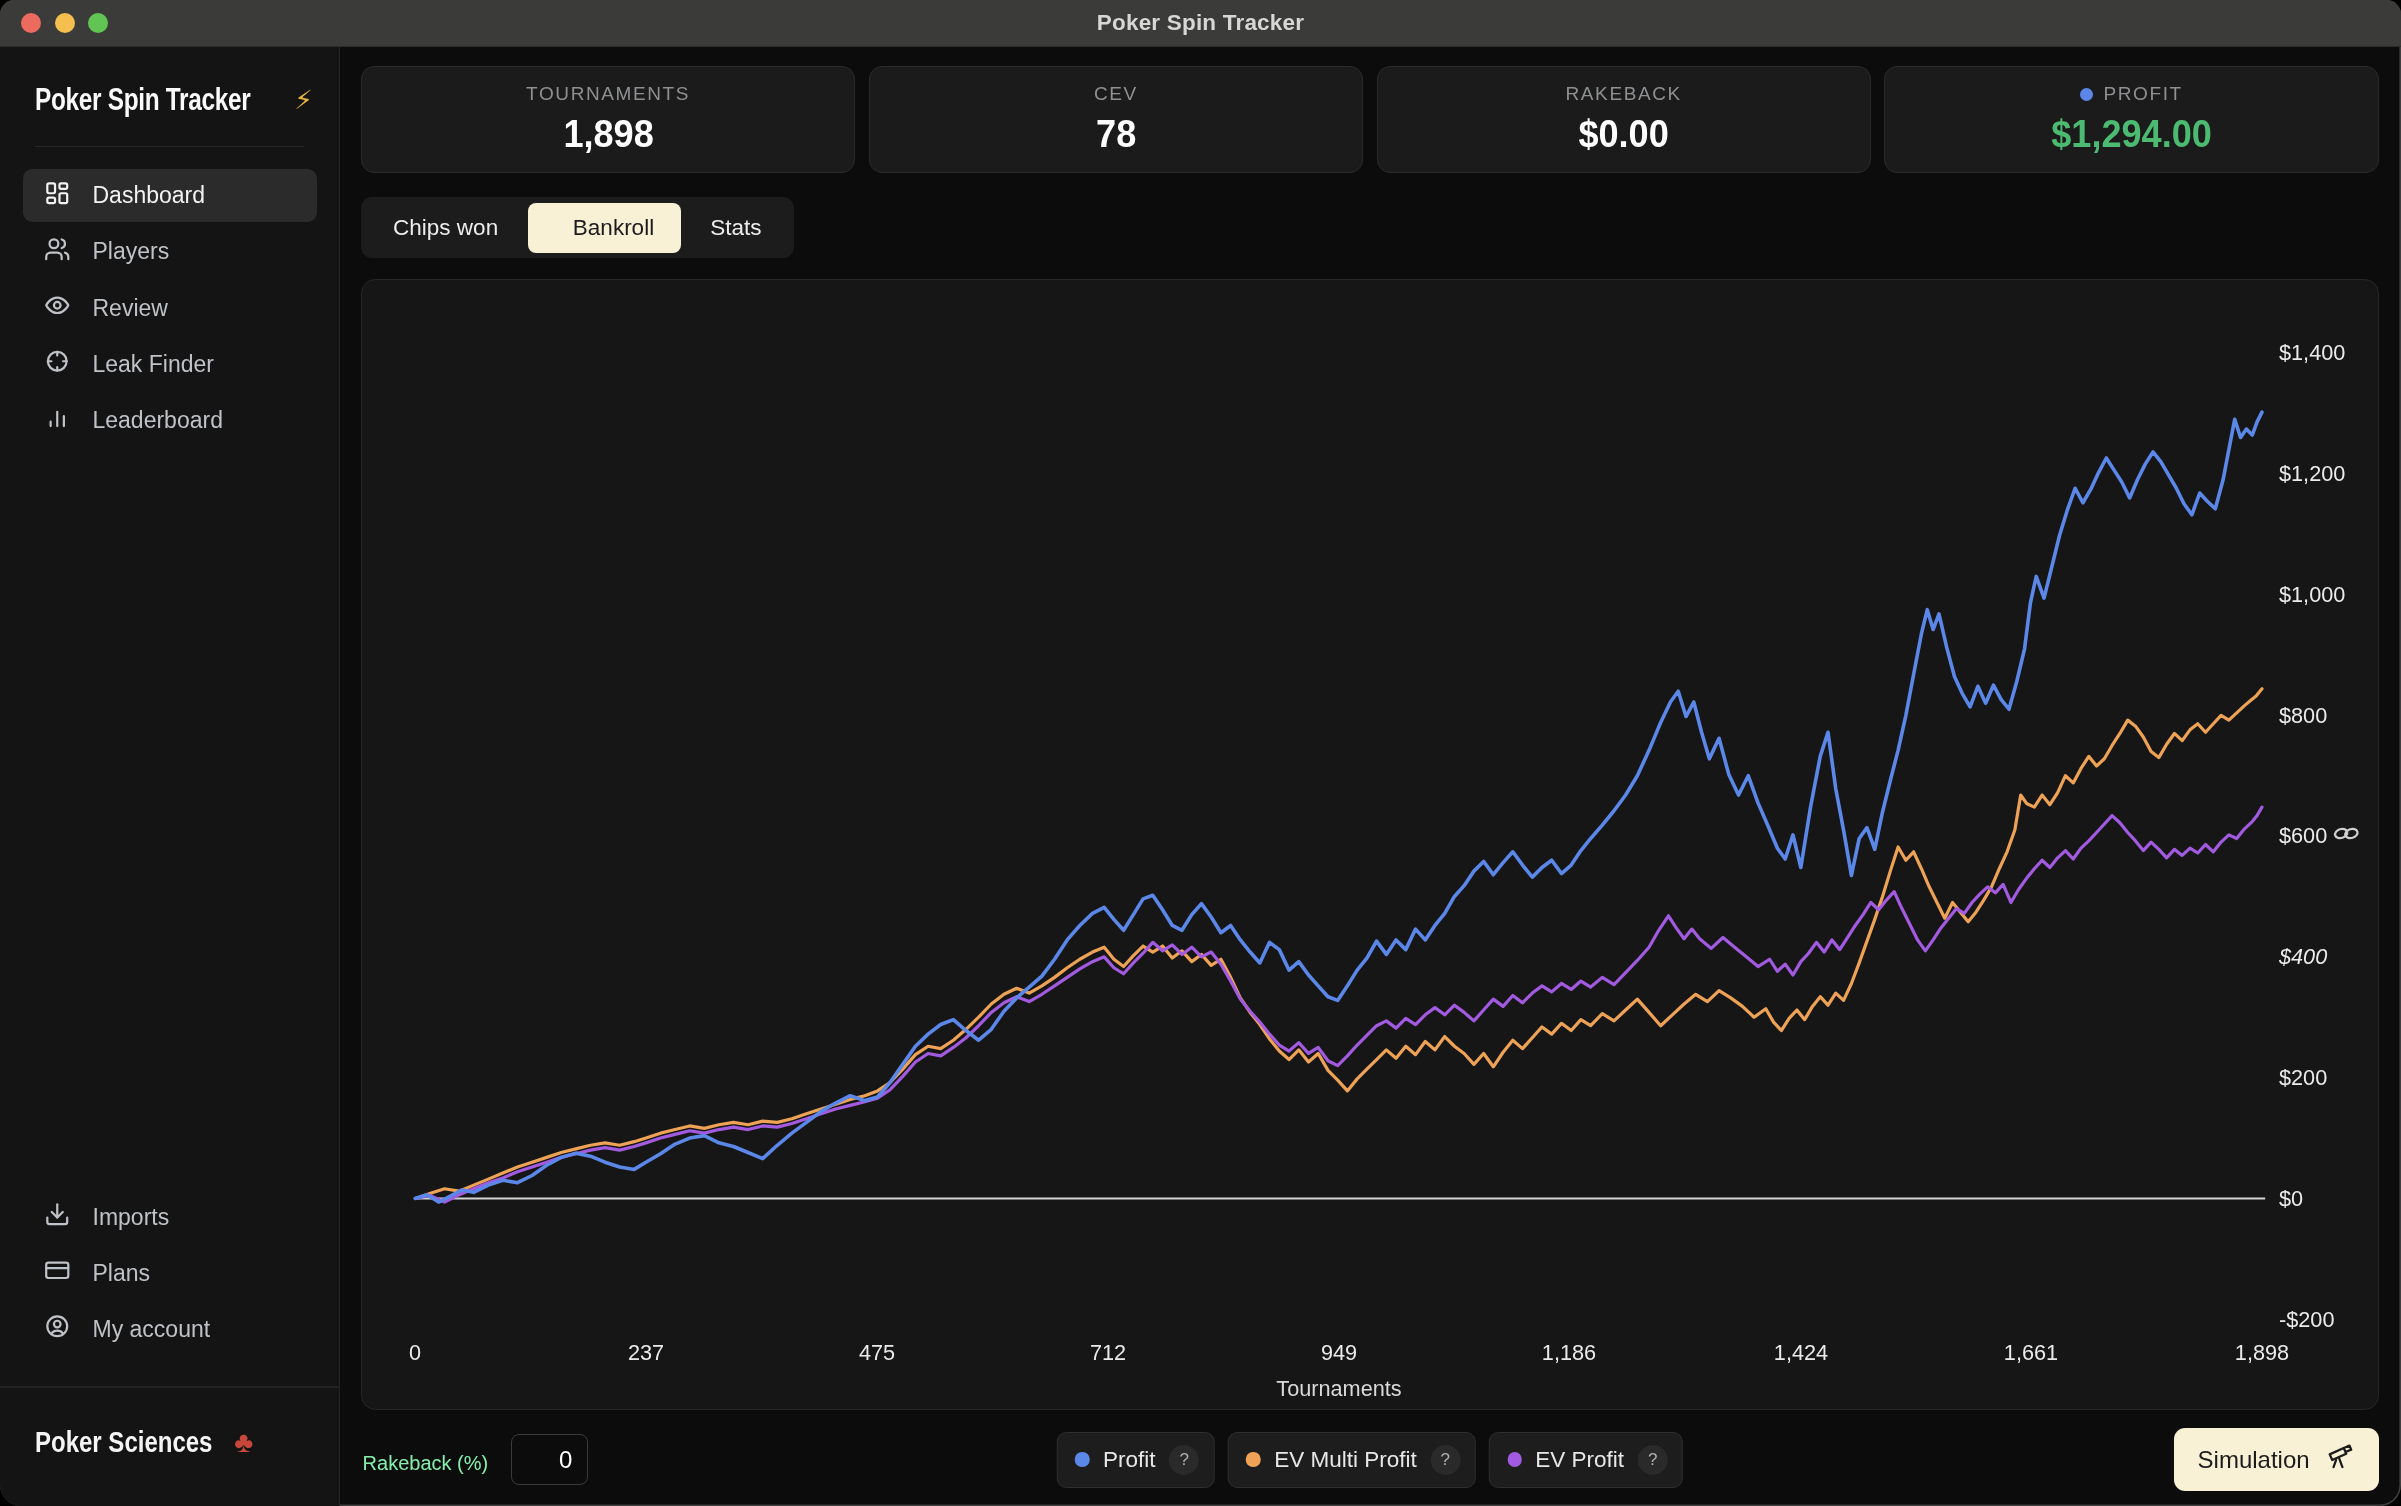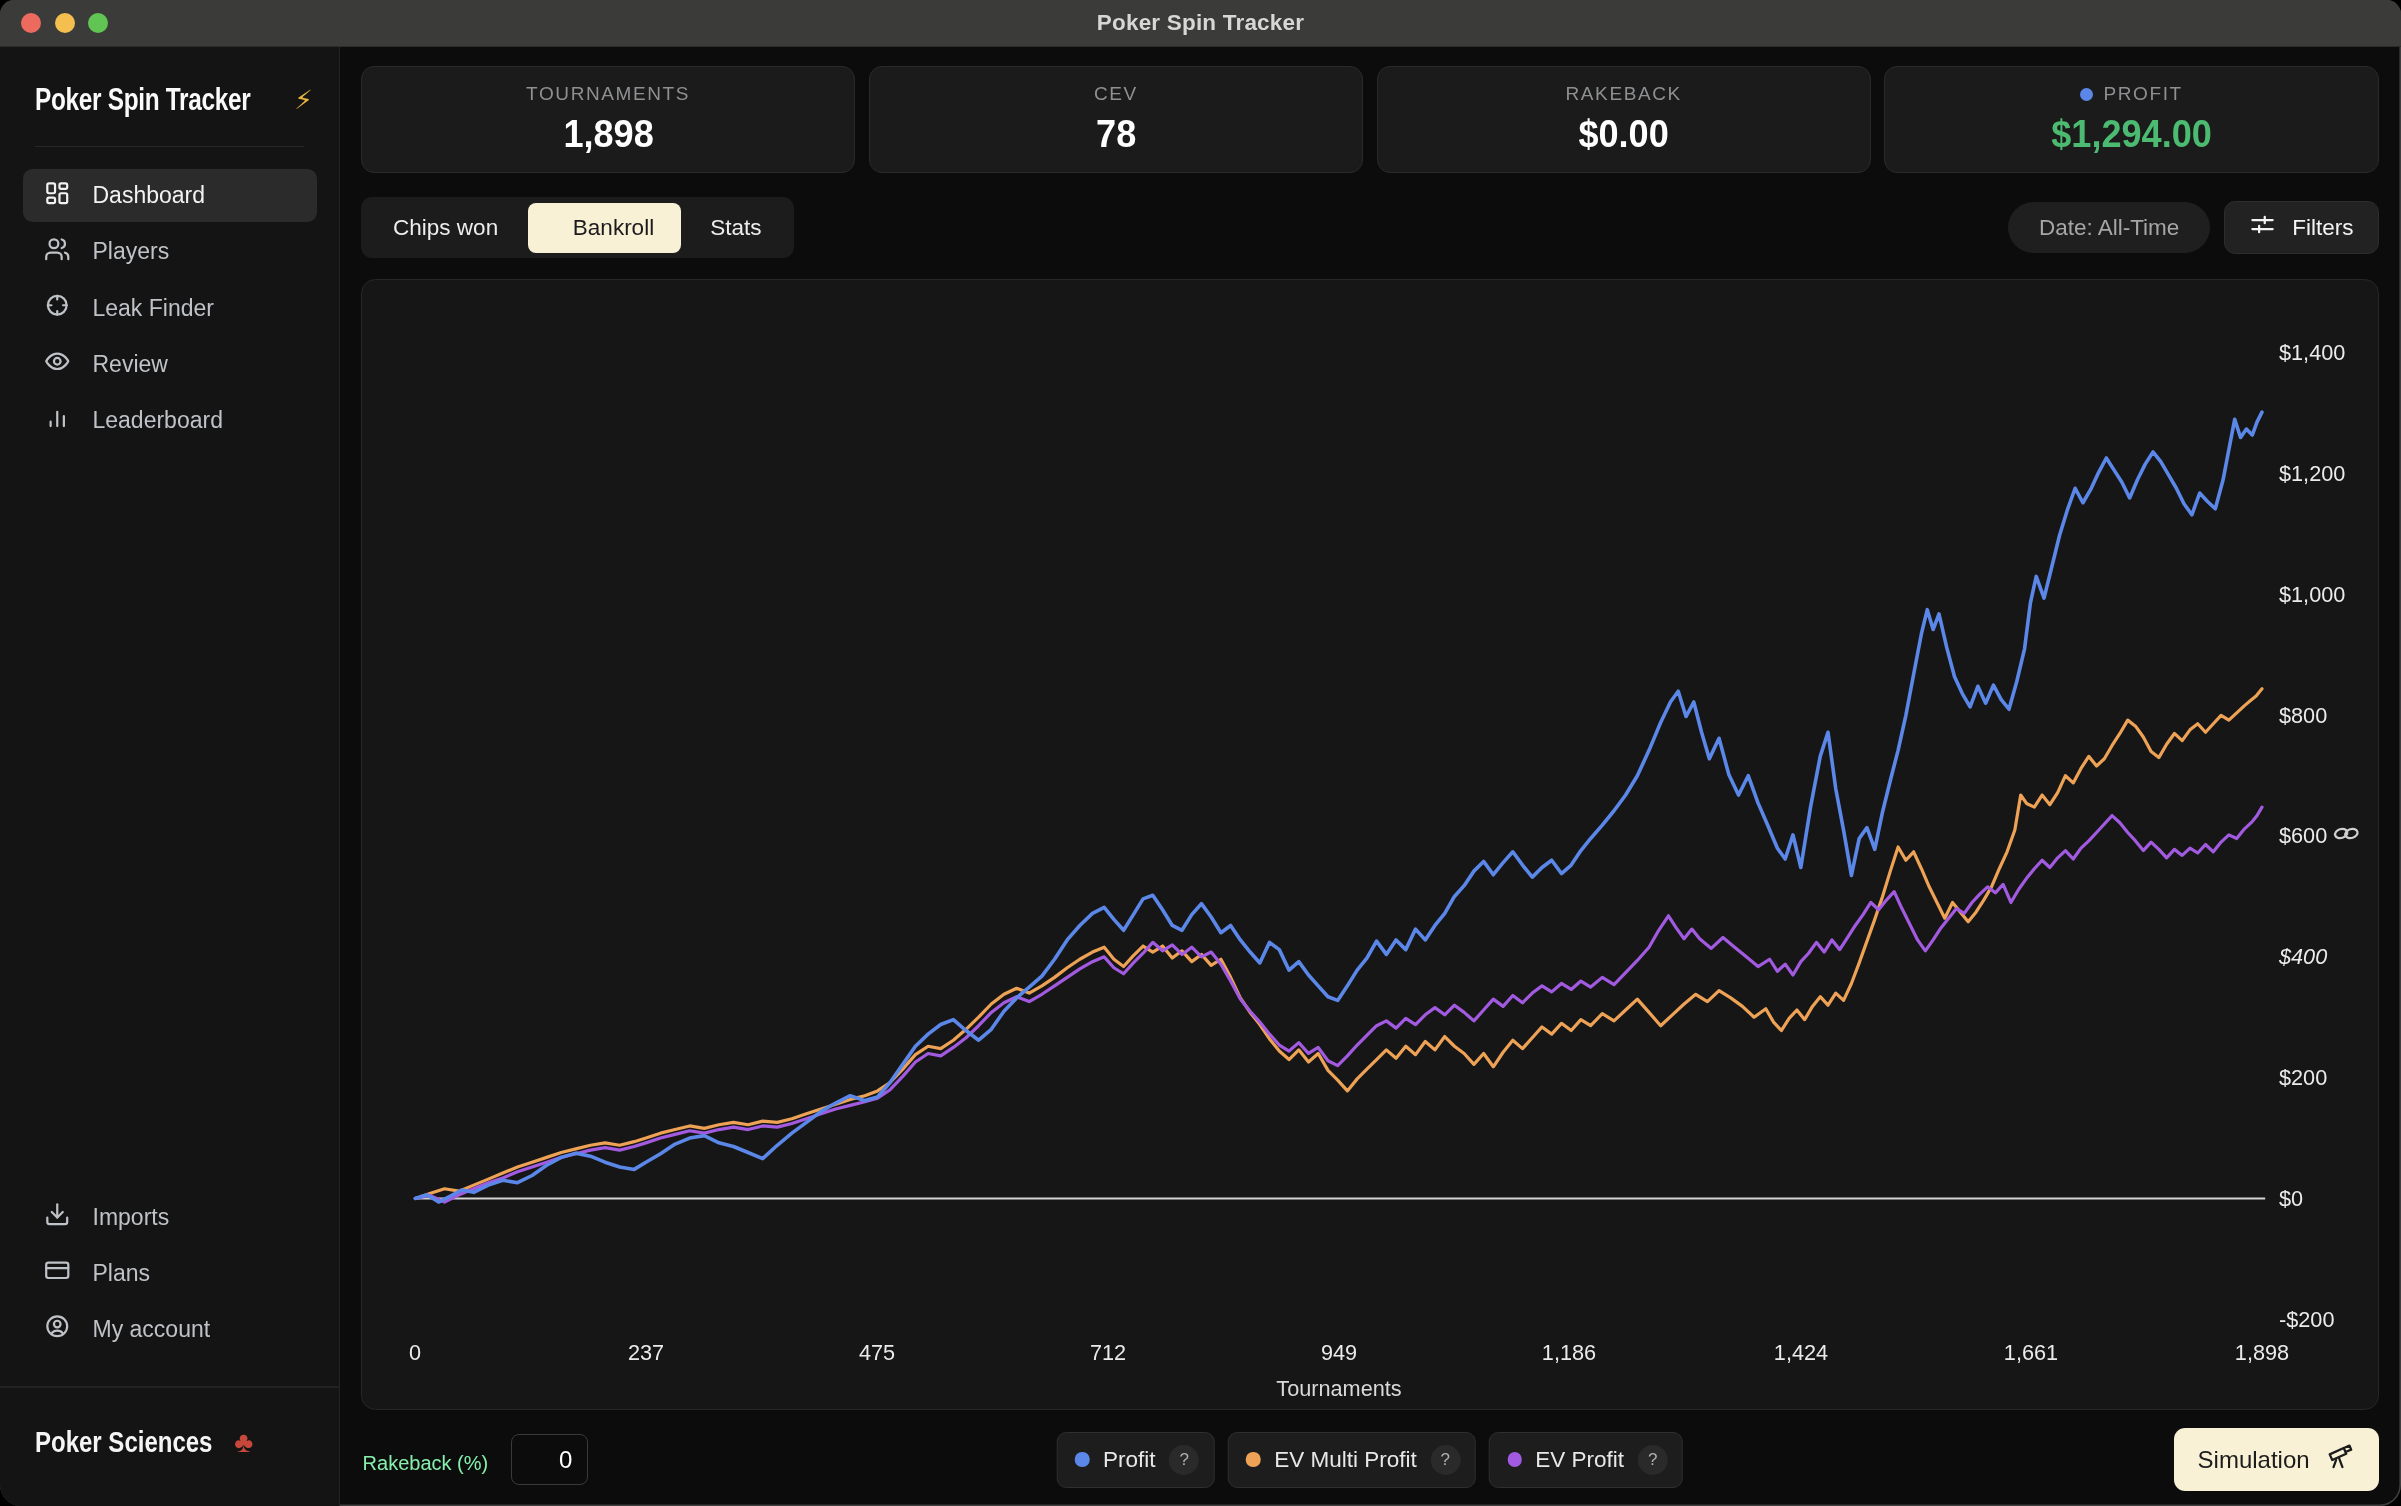--- a/index.html
+++ b/index.html
@@ -124,34 +124,34 @@
           <span><svg viewBox="0 0 24 24" fill="none" stroke="currentColor" stroke-width="2" stroke-linecap="round" stroke-linejoin="round" width="26.5" height="26.5">
                 <path d="M16 21v-2a4 4 0 0 0-4-4H6a4 4 0 0 0-4 4v2"></path>
                 <circle cx="9" cy="7" r="4"></circle>
                 <path d="M22 21v-2a4 4 0 0 0-3-3.87"></path>
                 <path d="M16 3.13a4 4 0 0 1 0 7.75"></path>
               </svg></span>
           <span>Players</span>
         </div>
         <div class="nav-item">
           <span><svg viewBox="0 0 24 24" fill="none" stroke="currentColor" stroke-width="2" stroke-linecap="round" stroke-linejoin="round" width="26.5" height="26.5">
+                <path d="M2 12s3.5-7 10-7 10 7 10 7-3.5 7-10 7-10-7-10-7z"></path>
+                <circle cx="12" cy="12" r="3"></circle>
+              </svg></span>
+          <span>Review</span>
+        </div>
+        <div class="nav-item">
+          <span><svg viewBox="0 0 24 24" fill="none" stroke="currentColor" stroke-width="2" stroke-linecap="round" stroke-linejoin="round" width="26.5" height="26.5">
                 <circle cx="12" cy="12" r="8.5"></circle>
                 <path d="M12 3.5v3.2"></path>
                 <path d="M20.5 12h-3.2"></path>
                 <path d="M12 20.5v-3.2"></path>
                 <path d="M3.5 12h3.2"></path>
               </svg></span>
           <span>Leak Finder</span>
-        </div>
-        <div class="nav-item">
-          <span><svg viewBox="0 0 24 24" fill="none" stroke="currentColor" stroke-width="2" stroke-linecap="round" stroke-linejoin="round" width="26.5" height="26.5">
-                <path d="M2 12s3.5-7 10-7 10 7 10 7-3.5 7-10 7-10-7-10-7z"></path>
-                <circle cx="12" cy="12" r="3"></circle>
-              </svg></span>
-          <span>Review</span>
         </div>
         <div class="nav-item">
           <span><svg viewBox="0 0 24 24" fill="none" stroke="currentColor" stroke-width="2" stroke-linecap="round" stroke-linejoin="round" width="26.5" height="26.5">
                 <path d="M6 20v-4"></path>
                 <path d="M12 20V7"></path>
                 <path d="M18 20v-9"></path>
               </svg></span>
           <span>Leaderboard</span>
         </div>
       </div>
@@ -219,32 +219,20 @@
           </div>
           <span class="stat-value" style="color: rgb(76, 187, 113);">$1,294.00</span>
         </div>
       </div>
 
       <div class="toolbar">
         <div class="tab-group">
           <div class="tab">Chips won</div>
           <div class="tab active">Bankroll</div>
           <div class="tab">Stats</div>
-        </div>
-        <div class="toolbar-right">
-          <div class="date-pill">Date: All-Time</div>
-          <div class="filters-btn">
-            <span><svg viewBox="0 0 24 24" fill="none" stroke="currentColor" stroke-width="2" stroke-linecap="round" width="27" height="27">
-                  <line x1="3" y1="8" x2="21" y2="8"></line>
-                  <line x1="14" y1="5.2" x2="14" y2="10.8"></line>
-                  <line x1="3" y1="16" x2="21" y2="16"></line>
-                  <line x1="9" y1="13.2" x2="9" y2="18.8"></line>
-                </svg></span>
-            <span>Filters</span>
-          </div>
         </div>
       </div>
 
       <div class="chart-card">
         <svg id="chart-svg" class="chart-svg" width="2003" height="1129" viewBox="0 0 2497 1408">
             <line x1="66" x2="2373" y1="1145.375" y2="1145.375" stroke="#d4d4d4" stroke-width="2.5"></line>
             <polyline points="66.0,1145.4 84.2,1139.3 102.4,1133.3 120.6,1136.3 138.8,1128.8 157.0,1121.3 175.2,1113.7 193.4,1106.2 211.6,1100.2 229.8,1094.2 248.0,1088.1 266.2,1083.6 284.4,1079.1 302.6,1076.1 320.8,1079.1 339.0,1074.6 353.6,1070.1 371.8,1064.0 390.0,1059.5 408.2,1055.0 426.4,1058.0 444.6,1053.5 462.8,1050.5 481.0,1053.5 499.2,1049.0 517.4,1050.5 535.6,1046.0 553.8,1039.9 572.0,1033.9 590.2,1027.9 608.4,1021.9 626.6,1017.3 642.4,1011.3 658.1,1000.8 673.9,984.2 689.7,966.1 705.5,955.6 721.2,958.6 737.0,948.1 752.8,934.5 768.5,919.4 784.3,902.9 800.1,890.8 815.9,883.3 831.6,889.3 847.4,880.3 863.2,869.7 879.0,857.7 894.7,847.1 910.5,838.1 925.1,832.1 937.2,847.1 949.3,856.2 961.5,842.6 973.6,830.6 985.7,838.1 997.9,830.6 1010.0,845.6 1022.1,836.6 1034.3,850.1 1046.4,841.1 1058.5,854.7 1070.7,847.1 1082.8,869.7 1094.9,895.3 1107.1,913.4 1119.2,928.5 1131.3,946.5 1143.5,961.6 1155.6,972.2 1167.8,960.1 1179.9,975.2 1192.0,964.6 1204.2,985.7 1216.3,997.8 1228.4,1011.3 1240.6,996.3 1252.7,984.2 1264.8,972.2 1277.0,960.1 1289.1,970.6 1301.2,955.6 1313.4,966.1 1325.5,949.6 1337.6,960.1 1349.8,943.5 1361.9,955.6 1374.0,964.6 1386.2,978.2 1398.3,964.6 1410.4,981.2 1422.6,963.1 1434.7,948.1 1446.8,958.6 1459.0,945.0 1471.1,931.5 1483.2,940.5 1495.4,927.0 1507.5,936.0 1519.6,922.4 1531.8,930.0 1546.3,914.9 1560.9,924.0 1575.4,910.4 1590.0,896.8 1604.6,913.4 1619.1,930.0 1633.7,916.4 1648.3,902.9 1662.8,890.8 1677.4,899.9 1691.9,886.3 1706.5,895.3 1721.1,905.9 1735.6,919.4 1750.2,908.9 1759.9,925.5 1769.6,936.0 1779.3,920.9 1789.0,910.4 1798.7,922.4 1808.4,905.9 1818.1,893.8 1827.8,904.4 1837.5,889.3 1847.2,898.4 1857.0,877.3 1866.7,851.7 1876.4,824.5 1886.1,797.4 1895.8,768.8 1905.5,737.2 1915.2,707.1 1924.9,723.6 1934.6,713.1 1944.3,734.2 1954.0,756.8 1963.7,776.3 1973.4,795.9 1983.1,776.3 1992.9,788.4 2002.6,800.4 2012.3,788.4 2022.0,773.3 2031.7,756.8 2041.4,734.2 2051.1,713.1 2060.8,686.0 2068.1,642.3 2075.4,652.8 2085.1,657.4 2094.8,642.3 2104.5,654.3 2114.2,639.3 2123.9,618.2 2133.6,627.2 2143.3,609.1 2153.0,594.1 2162.7,606.1 2172.4,597.1 2182.1,580.5 2191.8,565.5 2201.6,548.9 2211.3,556.4 2221.0,570.0 2230.7,588.1 2240.4,595.6 2250.1,579.0 2259.8,565.5 2269.5,574.5 2279.2,561.0 2288.9,553.4 2298.6,564.0 2308.3,553.4 2318.0,542.9 2327.7,548.9 2337.5,539.9 2347.2,530.8 2354.4,524.8 2361.7,518.8 2369.0,509.7" fill="none" stroke="#eea256" stroke-width="4" stroke-linejoin="round" stroke-linecap="round"></polyline>
             <polyline points="66.0,1145.4 84.2,1141.6 102.4,1149.9 120.6,1140.9 138.8,1133.3 157.0,1125.8 175.2,1119.8 193.4,1112.2 211.6,1106.2 229.8,1100.2 248.0,1094.2 266.2,1089.6 284.4,1085.1 302.6,1082.1 320.8,1085.1 339.0,1080.6 353.6,1076.1 371.8,1070.1 390.0,1065.5 408.2,1061.0 426.4,1064.0 444.6,1059.5 462.8,1056.5 481.0,1059.5 499.2,1055.0 517.4,1056.5 535.6,1052.0 553.8,1046.0 572.0,1039.9 590.2,1033.9 608.4,1029.4 626.6,1024.9 642.4,1020.4 658.1,1009.8 673.9,993.2 689.7,975.2 705.5,964.6 721.2,967.6 737.0,957.1 752.8,945.0 768.5,930.0 784.3,913.4 800.1,901.4 815.9,893.8 831.6,899.9 847.4,890.8 863.2,880.3 879.0,869.7 894.7,859.2 910.5,850.1 925.1,844.1 937.2,857.7 949.3,865.2 961.5,851.7 973.6,839.6 985.7,826.0 997.9,836.6 1010.0,829.1 1022.1,841.1 1034.3,832.1 1046.4,844.1 1058.5,838.1 1070.7,853.2 1082.8,874.3 1094.9,896.8 1107.1,911.9 1119.2,925.5 1131.3,940.5 1143.5,954.1 1155.6,961.6 1167.8,951.1 1179.9,964.6 1192.0,957.1 1204.2,973.7 1216.3,979.7 1228.4,967.6 1240.6,954.1 1252.7,942.0 1264.8,930.0 1277.0,924.0 1289.1,933.0 1301.2,920.9 1313.4,928.5 1325.5,916.4 1337.6,907.4 1349.8,916.4 1361.9,904.4 1374.0,913.4 1386.2,924.0 1398.3,910.4 1410.4,896.8 1422.6,905.9 1434.7,892.3 1446.8,901.4 1459.0,889.3 1471.1,880.3 1483.2,887.8 1495.4,877.3 1507.5,884.8 1519.6,874.3 1531.8,881.8 1546.3,869.7 1560.9,878.8 1575.4,863.7 1590.0,848.6 1604.6,832.1 1616.7,811.0 1628.8,792.9 1638.5,808.0 1648.3,821.5 1658.0,809.5 1667.7,821.5 1682.2,833.6 1696.8,820.0 1711.3,832.1 1725.9,844.1 1740.5,856.2 1755.0,847.1 1764.7,862.2 1774.4,853.2 1784.1,866.7 1793.9,850.1 1803.6,839.6 1813.3,826.0 1823.0,838.1 1832.7,823.0 1842.4,835.1 1852.1,820.0 1861.8,805.0 1871.5,791.4 1881.2,776.3 1890.9,785.4 1900.6,773.3 1910.3,762.8 1920.0,783.9 1929.8,803.5 1939.5,823.0 1949.2,836.6 1958.9,823.0 1968.6,808.0 1978.3,795.9 1988.0,783.9 1997.7,789.9 2007.4,776.3 2017.1,765.8 2026.8,756.8 2036.5,764.3 2046.2,753.8 2055.9,776.3 2065.7,759.8 2075.4,746.2 2085.1,734.2 2094.8,723.6 2104.5,732.7 2114.2,720.6 2123.9,711.6 2133.6,722.1 2143.3,708.6 2153.0,699.5 2162.7,689.0 2172.4,678.4 2182.1,667.9 2191.8,676.9 2201.6,689.0 2211.3,699.5 2221.0,711.6 2230.7,701.0 2240.4,710.1 2250.1,720.6 2259.8,710.1 2269.5,717.6 2279.2,708.6 2288.9,714.6 2298.6,704.0 2308.3,713.1 2318.0,701.0 2327.7,692.0 2337.5,696.5 2347.2,684.5 2356.9,675.4 2362.9,667.9 2369.0,657.4" fill="none" stroke="#a25be0" stroke-width="4" stroke-linejoin="round" stroke-linecap="round"></polyline>
             <polyline points="66.0,1145.4 80.6,1140.9 95.1,1149.9 109.7,1142.4 124.2,1134.8 138.8,1137.8 157.0,1128.8 175.2,1122.8 193.4,1125.8 211.6,1116.8 229.8,1104.0 248.0,1094.2 266.2,1088.9 284.4,1092.7 302.6,1100.2 320.8,1106.2 339.0,1109.2 353.6,1100.2 371.8,1089.6 390.0,1077.6 408.2,1070.1 426.4,1067.1 444.6,1076.1 462.8,1080.6 481.0,1088.1 499.2,1095.7 517.4,1079.1 535.6,1064.0 553.8,1050.5 572.0,1036.9 590.2,1026.4 608.4,1017.3 626.6,1023.4 642.4,1018.9 658.1,1000.8 673.9,978.2 689.7,955.6 705.5,940.5 721.2,928.5 737.0,922.4 752.8,936.0 768.5,948.1 784.3,934.5 800.1,911.9 815.9,895.3 831.6,881.8 847.4,868.2 863.2,847.1 879.0,823.0 894.7,805.0 910.5,789.9 925.1,782.4 937.2,797.4 949.3,811.0 961.5,791.4 973.6,771.8 985.7,767.3 997.9,785.4 1010.0,805.0 1022.1,811.0 1034.3,791.4 1046.4,777.8 1058.5,794.4 1070.7,814.0 1082.8,805.0 1094.9,823.0 1107.1,838.1 1119.2,851.7 1131.3,826.0 1143.5,835.1 1155.6,860.7 1167.8,850.1 1179.9,866.7 1192.0,880.3 1204.2,893.8 1216.3,898.4 1228.4,880.3 1240.6,860.7 1252.7,845.6 1264.8,824.5 1277.0,841.1 1289.1,823.0 1301.2,835.1 1313.4,809.5 1325.5,823.0 1337.6,805.0 1349.8,789.9 1361.9,768.8 1374.0,755.3 1386.2,737.2 1398.3,725.1 1410.4,741.7 1422.6,726.6 1434.7,713.1 1446.8,729.6 1459.0,744.7 1471.1,732.7 1483.2,723.6 1495.4,740.2 1507.5,729.6 1519.6,711.6 1531.8,696.5 1546.3,679.9 1560.9,661.9 1575.4,642.3 1590.0,618.2 1604.6,586.6 1619.1,551.9 1631.3,526.3 1641.0,512.8 1650.7,544.4 1660.4,526.3 1670.1,564.0 1679.8,597.1 1691.9,571.5 1704.1,616.7 1716.2,642.3 1728.3,618.2 1740.5,652.1 1752.6,679.9 1764.7,708.6 1774.4,722.1 1784.1,692.0 1793.9,732.7 1806.0,657.4 1818.1,594.1 1827.8,564.0 1837.5,634.8 1847.2,686.0 1857.0,742.5 1866.7,696.5 1876.4,683.0 1886.1,710.1 1895.8,663.4 1905.5,624.2 1915.2,586.6 1924.9,542.9 1934.6,491.7 1944.3,441.2 1951.6,411.1 1958.9,435.9 1966.2,416.4 1975.9,458.5 1985.6,494.7 1995.3,515.8 2005.0,532.3 2014.7,506.7 2024.4,527.8 2034.1,505.2 2043.8,523.3 2053.5,535.3 2063.2,500.7 2072.9,460.0 2080.2,402.8 2087.5,369.7 2097.2,396.8 2106.9,357.6 2116.6,318.4 2126.3,286.8 2136.0,259.7 2145.7,277.8 2155.4,261.2 2165.2,240.1 2174.9,222.0 2184.6,237.1 2194.3,252.2 2204.0,271.8 2213.7,249.2 2223.4,229.6 2233.1,214.5 2242.8,226.6 2252.5,243.1 2262.2,259.7 2271.9,279.3 2281.6,292.8 2291.3,265.7 2301.1,276.3 2310.8,285.3 2320.5,249.2 2327.7,211.5 2335.0,173.8 2342.3,196.4 2349.6,185.9 2356.9,193.4 2362.9,176.9 2369.0,164.8" fill="none" stroke="#5a87e8" stroke-width="4.5" stroke-linejoin="round" stroke-linecap="round"></polyline>
           </svg>

